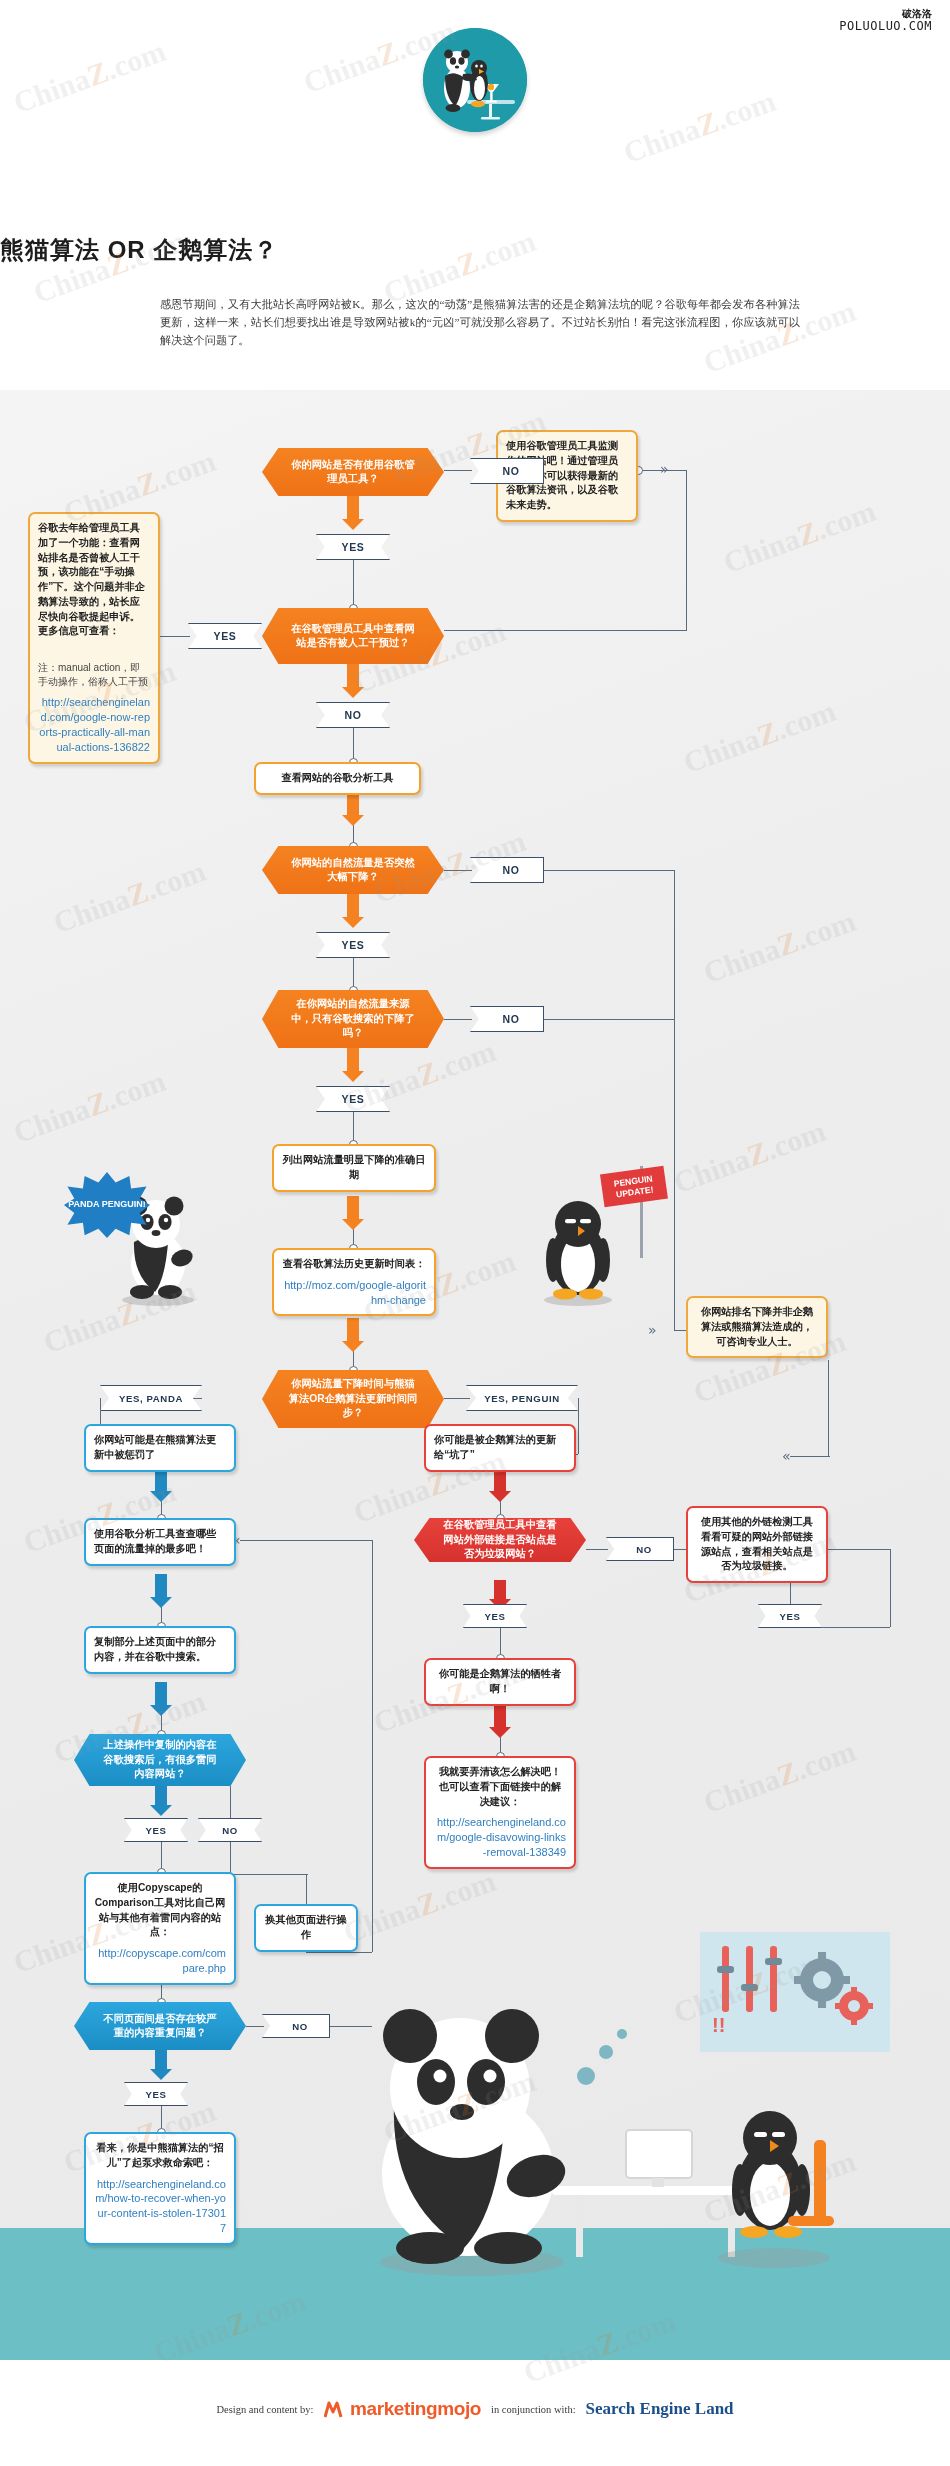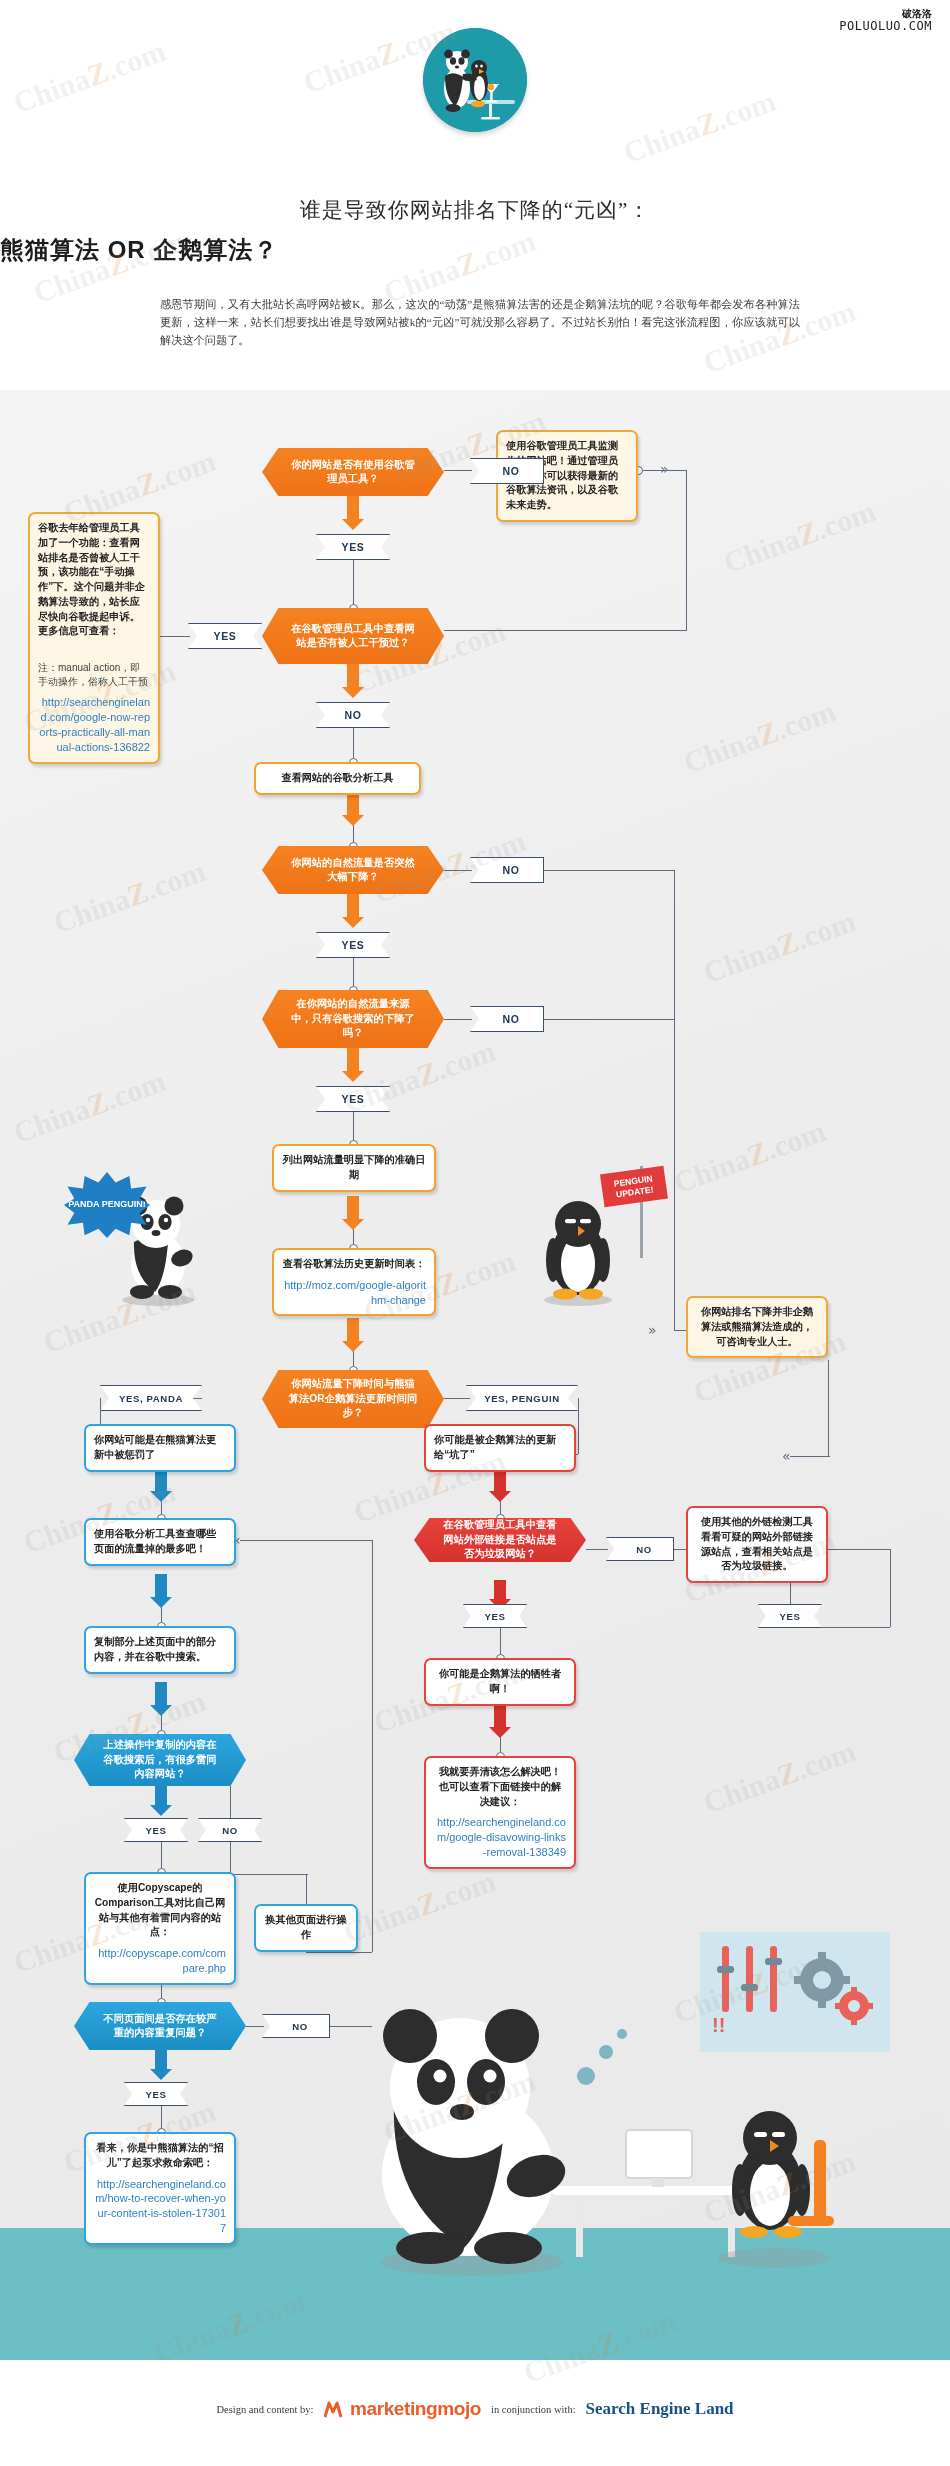--- a/index.html
+++ b/index.html
@@ -182,21 +182,20 @@
       <ellipse cx="38.5" cy="33" rx="3.1" ry="3.8" fill="#2d2d2d"></ellipse>
       <ellipse cx="34" cy="39" rx="2.2" ry="1.5" fill="#2d2d2d"></ellipse>
 
       <path d="M40 46 q12 -2 14 6 q-9 3 -15 -1z" fill="#2d2d2d"></path>
 
       <ellipse cx="30" cy="80" rx="7.5" ry="4" fill="#2d2d2d"></ellipse>
       <ellipse cx="55" cy="76" rx="7" ry="3.2" fill="#f5a623"></ellipse>
     </svg>
   </div>
 
-  <div class="title1">谁是导致你网站排名下降的“元凶”：</div>
   <div class="title2">熊猫算法 OR 企鹅算法？</div>
   <div class="intro">感恩节期间，又有大批站长高呼网站被K。那么，这次的“动荡”是熊猫算法害的还是企鹅算法坑的呢？谷歌每年都会发布各种算法更新，这样一来，站长们想要找出谁是导致网站被k的“元凶”可就没那么容易了。不过站长别怕！看完这张流程图，你应该就可以解决这个问题了。</div>
 </div>
 
 <div class="body-bg"></div>
 <div class="teal-band"></div>
 
 <div class="wm-layer">
   <div class="wm" style="left:10px;  top:60px;">China<span class="r">Z</span>.com</div>
   <div class="wm" style="left:300px; top:40px;">China<span class="r">Z</span>.com</div>

